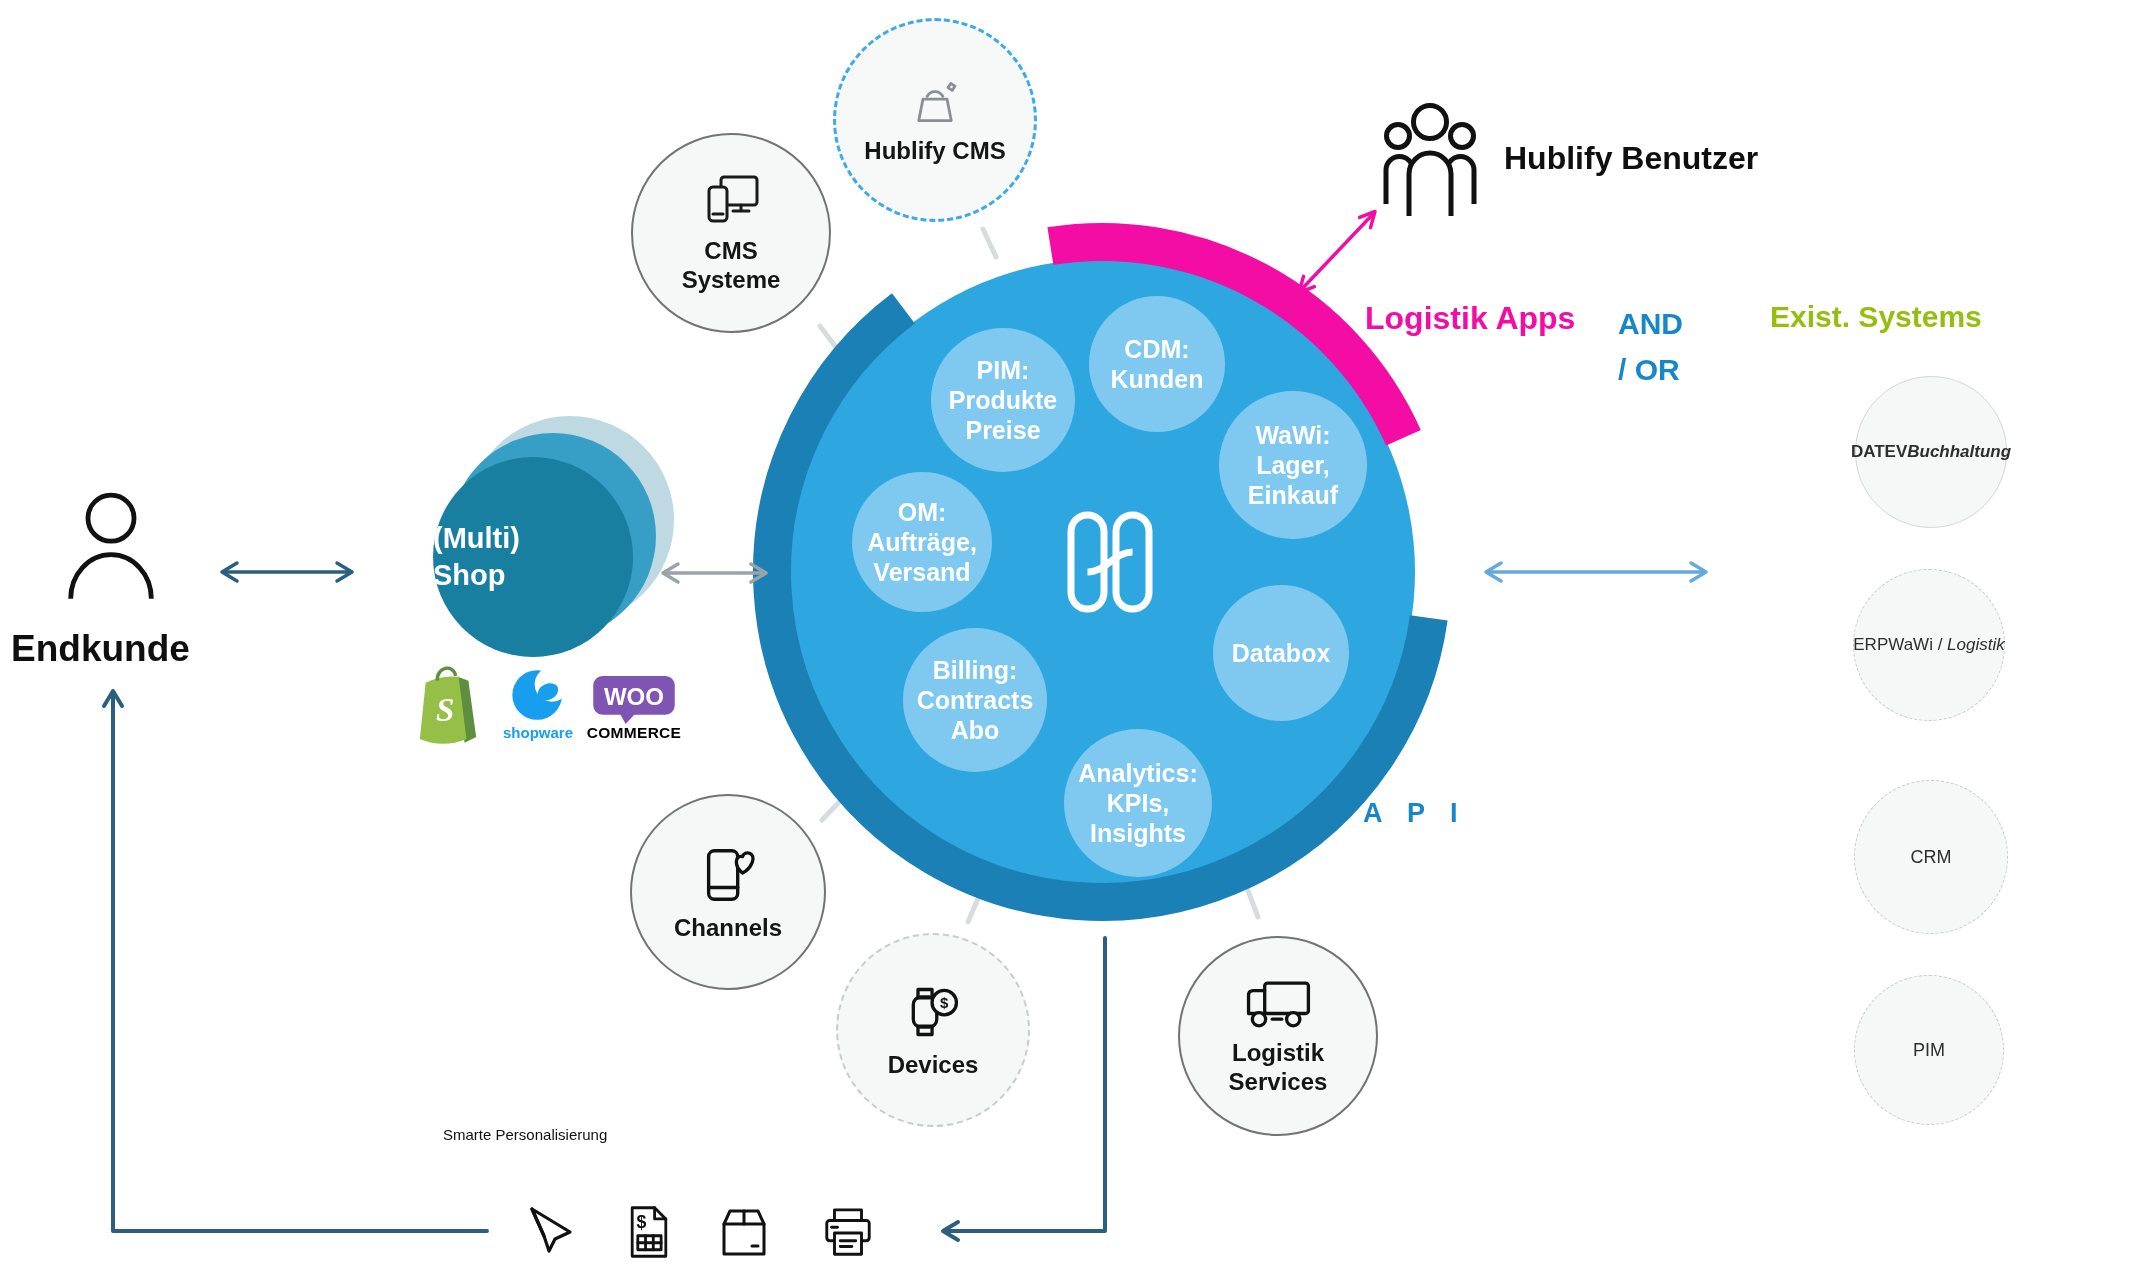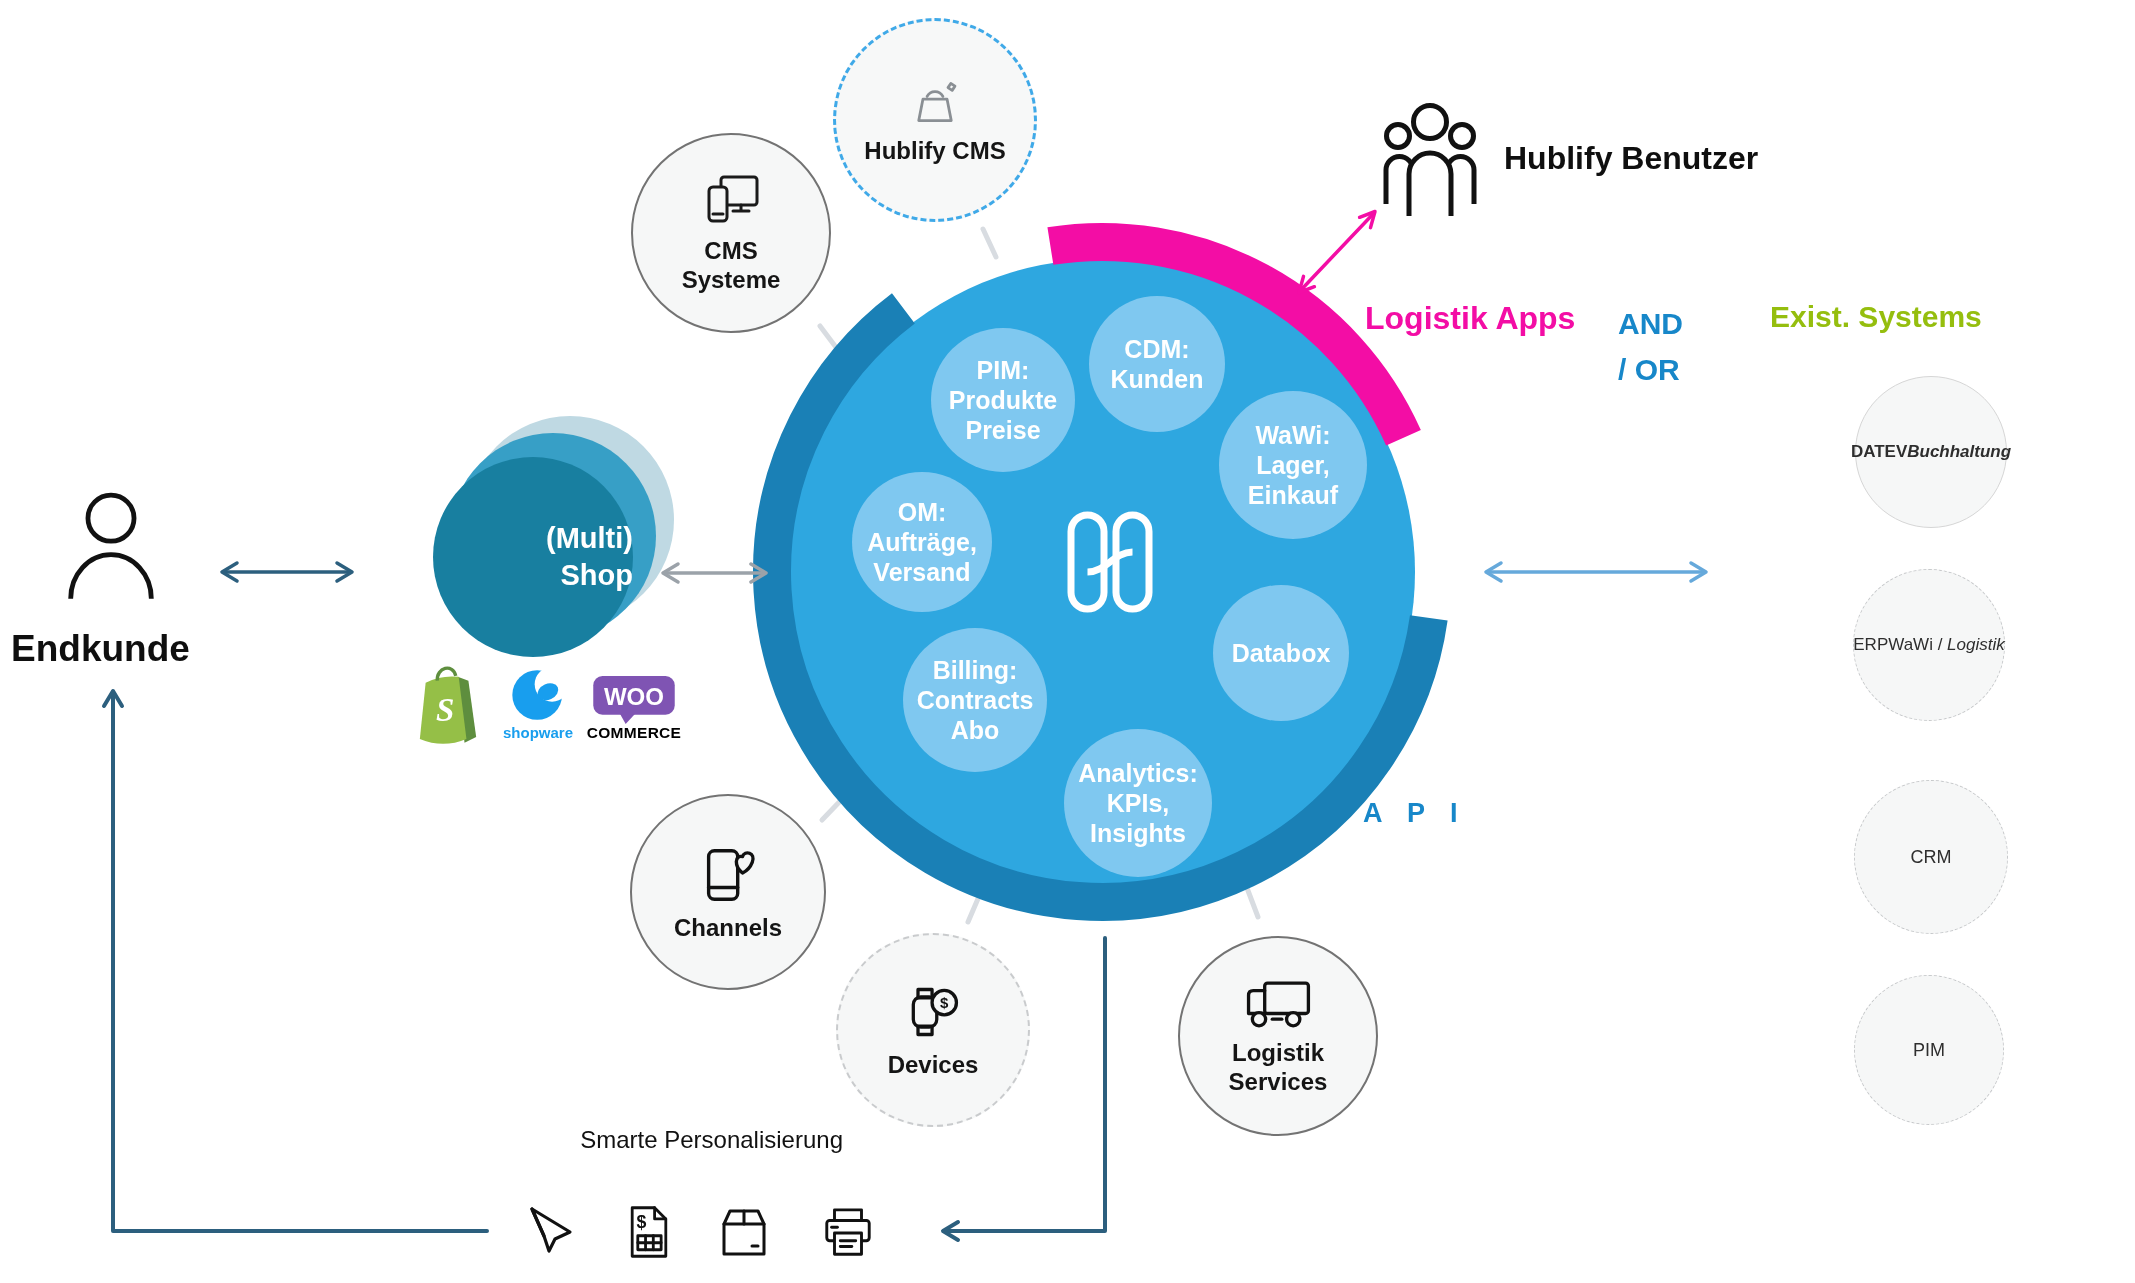--- a/index.html
+++ b/index.html
@@ -190,21 +190,21 @@
     <g fill="none" stroke="#111111" stroke-width="5">
       <circle cx="50" cy="28" r="24"></circle>
       <path d="M8 112 A 42 46 0 0 1 92 112"></path>
     </g>
   </svg>
   <div class="abs big-label" style="left:11px;top:628px;width:200px;text-align:left;font-size:37px;z-index:2;">Endkunde</div>
 
   <div class="circle" style="left:466px;top:416px;width:208px;height:208px;background:#BFD9E3;z-index:2;"></div>
   <div class="circle" style="left:450px;top:433px;width:206px;height:206px;background:#379FC6;z-index:2;"></div>
   <div class="circle" style="left:433px;top:457px;width:200px;height:200px;background:#187FA0;z-index:2;
-       display:flex;flex-direction:column;align-items:flex-end;justify-content:center;text-align:center;
+       display:flex;flex-direction:column;align-items:flex-start;justify-content:center;text-align:center;
        color:#fff;font-weight:700;font-size:29px;line-height:37px;">
     <span>(Multi)</span>
     <span>Shop</span>
   </div>
 
   <svg class="abs" style="left:414px;top:661px;z-index:2;" width="68" height="86" viewBox="0 0 70 88">
     <path d="M45 16 L56 20 L64 78 L52 84 Z" fill="#5E8E3E"></path>
     <path d="M12 22 Q28 14 46 16 L54 80 Q30 90 6 80 Z" fill="#95BF47"></path>
     <path d="M24 20 C 23 6, 40 2, 43 15" fill="none" stroke="#5E8E3E" stroke-width="3.5"></path>
     <text x="32" y="62" text-anchor="middle" font-size="34" font-weight="bold" font-style="italic" font-family="Liberation Serif, serif" fill="#ffffff">S</text>
@@ -253,21 +253,21 @@
       <span>WaWi / </span><span style="font-style:italic;">Logistik</span>
     </div>
   </div>
   <div class="circle sys dashed" style="left:1854px;top:780px;width:154px;height:154px;font-size:18px;z-index:2;">
     <div>CRM</div>
   </div>
   <div class="circle sys dashed" style="left:1854px;top:975px;width:150px;height:150px;font-size:18px;z-index:2;">
     <div>PIM</div>
   </div>
 
-  <div class="abs" style="left:443px;top:1126px;width:400px;text-align:right;font-size:24px;color:#111;z-index:2;">Smarte Personalisierung</div>
+  <div class="abs" style="left:443px;top:1126px;width:400px;text-align:left;font-size:15px;color:#111;z-index:2;">Smarte Personalisierung</div>
 
   <svg class="abs" style="left:522px;top:1202px;z-index:2;" width="56" height="56" viewBox="0 0 56 56">
     <g fill="none" stroke="#111111" stroke-width="3.2" stroke-linejoin="round" stroke-linecap="round">
       <path d="M10 7 L48 30 L33 37 L27 49 L22 34 Z"></path>
       <path d="M22 34 L10 7"></path>
     </g>
   </svg>
   <svg class="abs" style="left:625px;top:1204px;z-index:2;" width="48" height="56" viewBox="0 0 48 60">
     <g fill="none" stroke="#111111" stroke-width="3" stroke-linejoin="round" stroke-linecap="round">
       <path d="M6 4 L30 4 L42 16 L42 56 L6 56 Z"></path>

